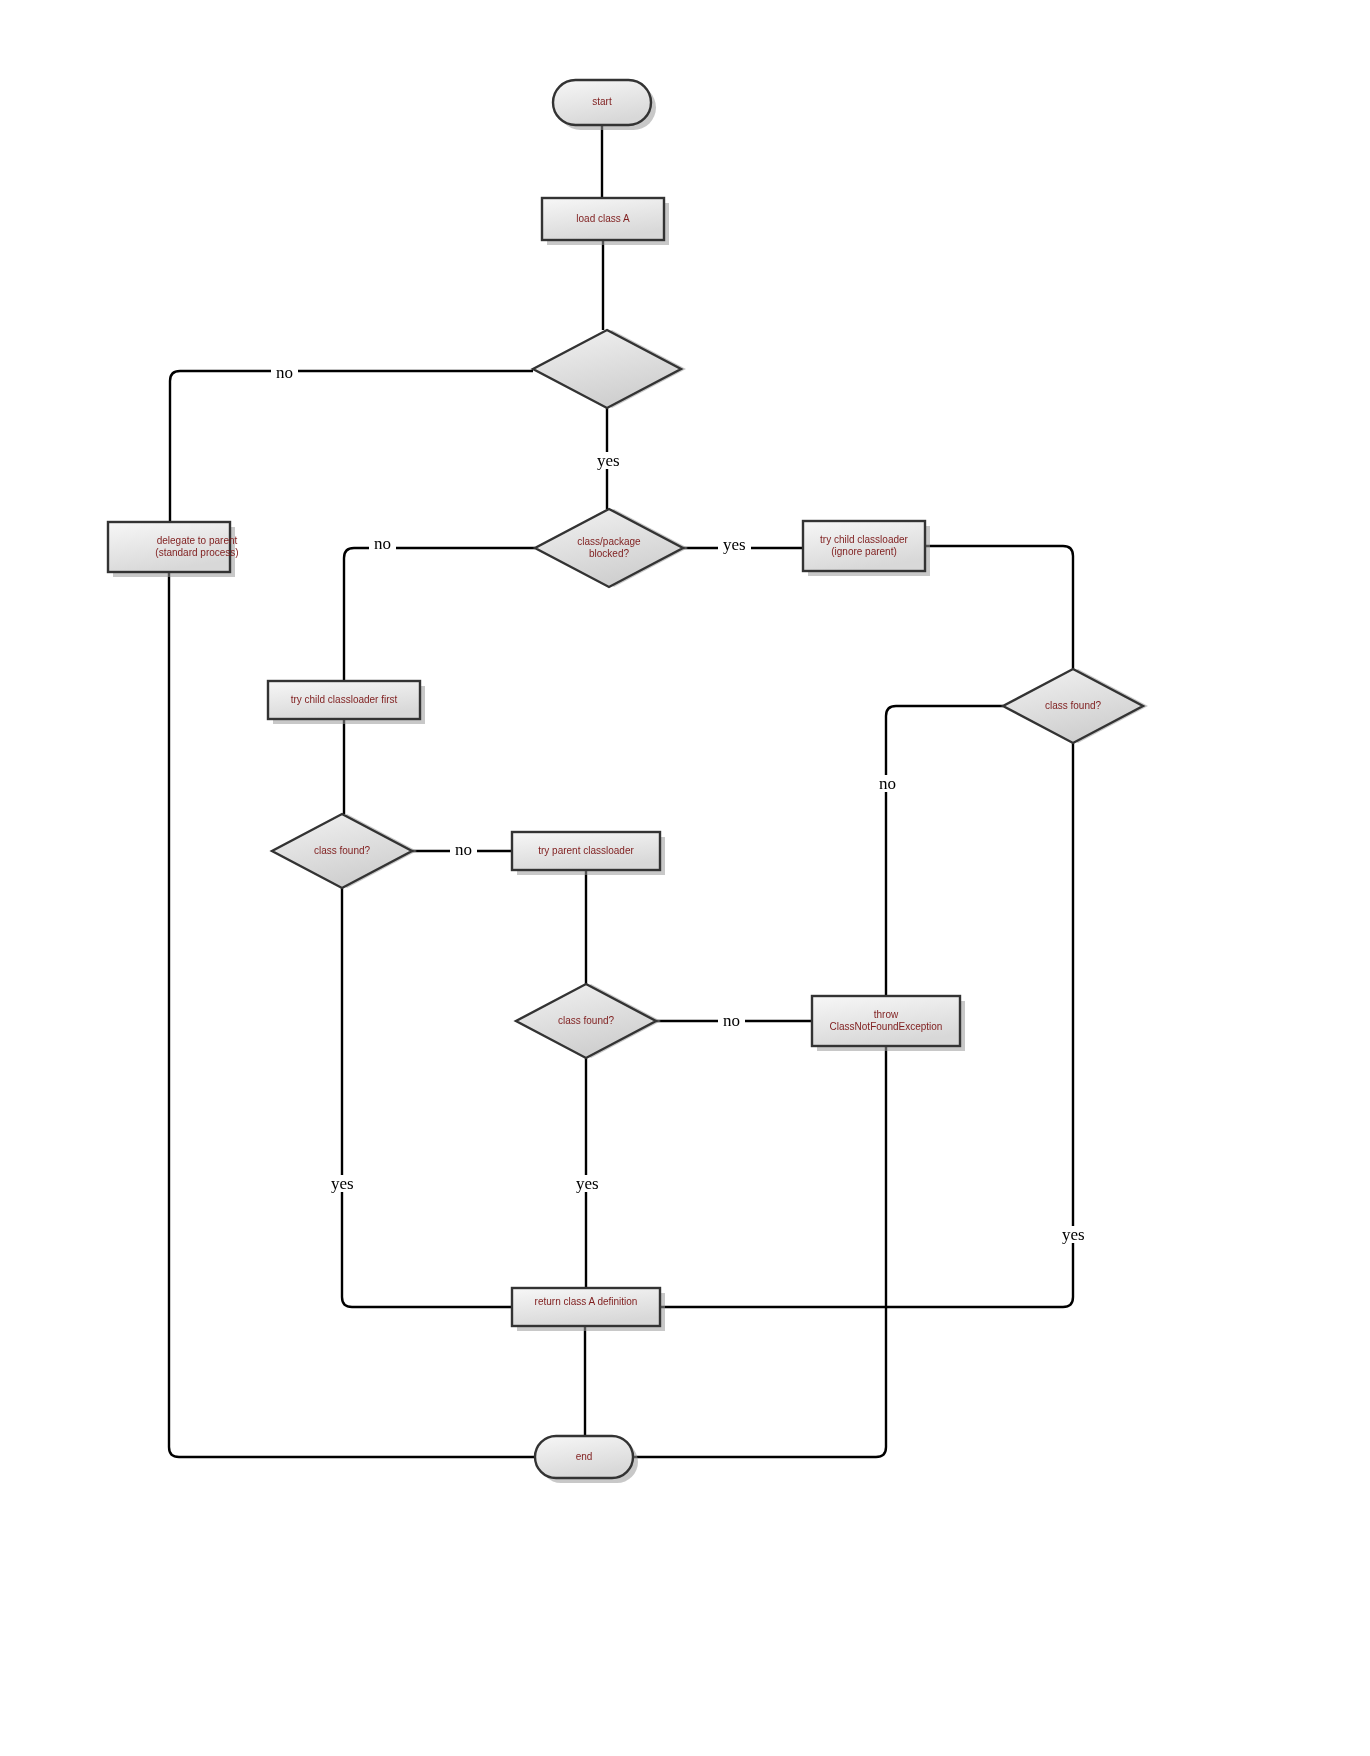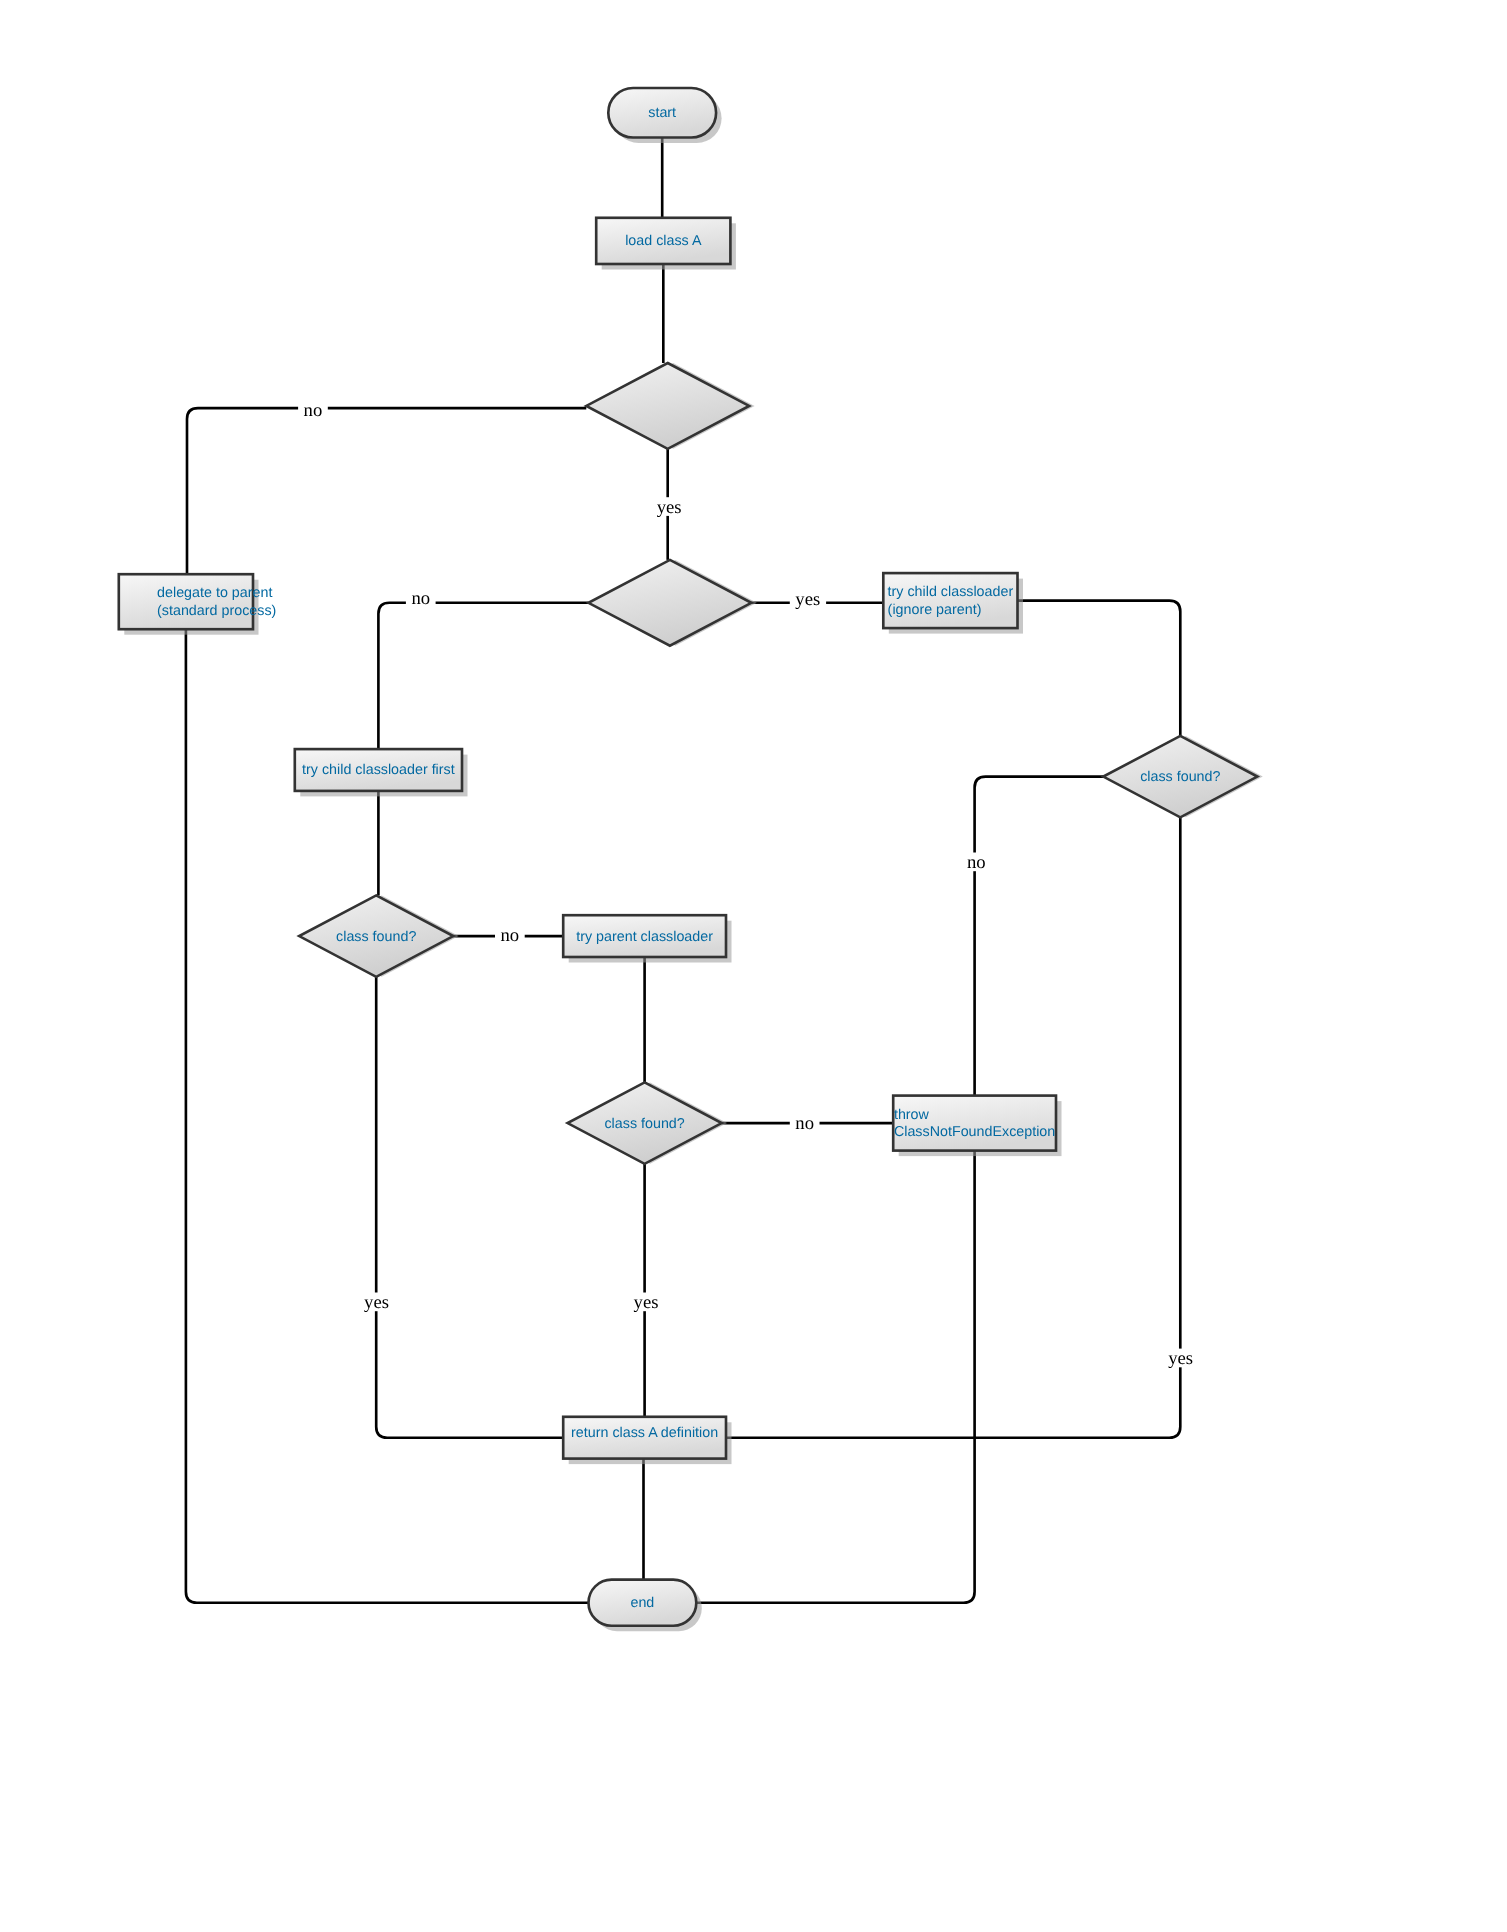--- a/index.html
+++ b/index.html
@@ -22,24 +22,24 @@
     top: 0;
     left: 0;
     width: 1370px;
     height: 1756px;
   }
   .node-label {
     position: absolute;
     display: flex;
     align-items: center;
     justify-content: center;
-    text-align: left;
+    text-align: center;
     font-family: "Liberation Sans", sans-serif;
-    font-size: 13px;
-    color: #0369a1;
+    font-size: 10px;
+    color: #7f1d1d;
     line-height: 1.25;
     pointer-events: none;
     white-space: pre-line;
   }
   .edge-label {
     position: absolute;
     font-family: Liberation Serif, serif;
     font-size: 17px;
     color: #000000;
     background: #ffffff;
@@ -176,20 +176,22 @@
         <rect x="535" y="1436" width="98" height="42" rx="21" ry="21" fill="url(#nodeGrad)" stroke="#333333" stroke-width="2.4"></rect>
       </g>
     </g>
   </svg>
 
   <div class="node-label" style="left:553px; top:80px; width:98px; height:45px;">start</div>
 
   <div class="node-label" style="left:542px; top:198px; width:122px; height:42px;">load class A</div>
 
 
+  <div class="node-label" style="left:535px; top:509px; width:148px; height:78px;">class/package
+blocked?</div>
 
   <div class="node-label" style="left:108px; top:522px; width:122px; height:50px;padding-left:28px;">delegate to parent
 (standard process)</div>
 
   <div class="node-label" style="left:803px; top:521px; width:122px; height:50px;">try child classloader
 (ignore parent)</div>
 
   <div class="node-label" style="left:1003px; top:669px; width:140px; height:74px;">class found?</div>
 
   <div class="node-label" style="left:268px; top:681px; width:152px; height:38px;">try child classloader first</div>

